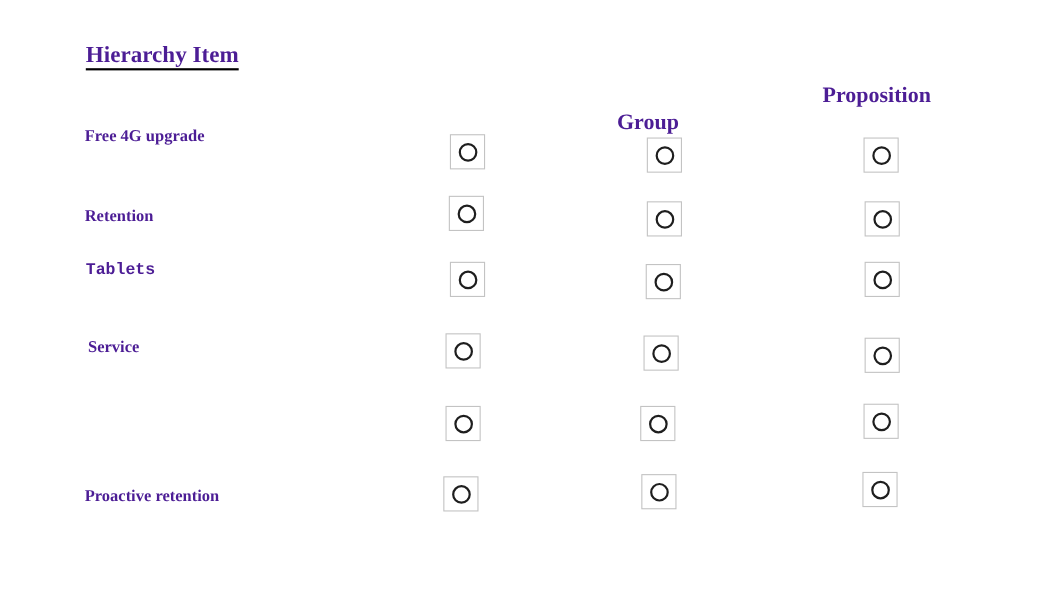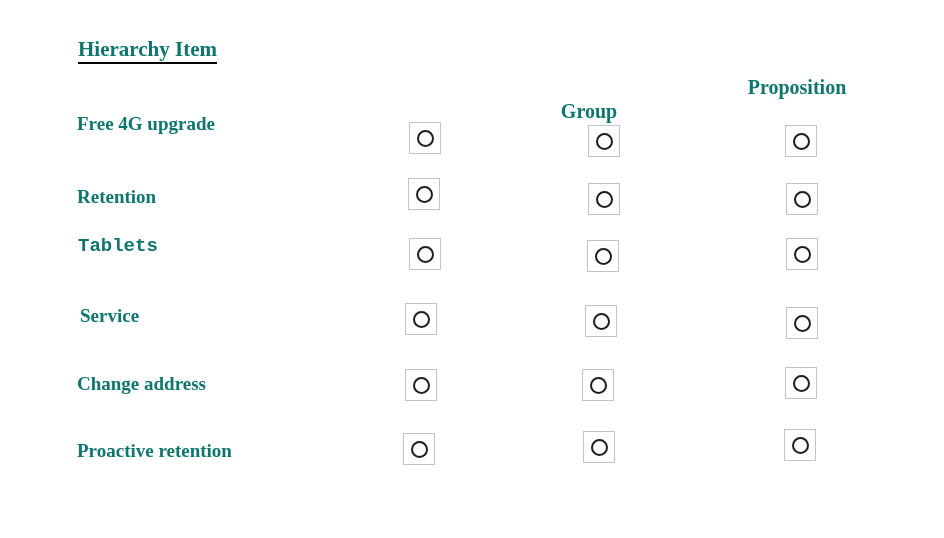--- a/index.html
+++ b/index.html
@@ -2,42 +2,42 @@
 <html><head>
 <meta charset="utf-8">
 <style>
   html,body{margin:0;padding:0;background:#ffffff;}
   .canvas{
     position:relative;
     width:944px;height:538px;
     background:#ffffff;
     font-family:"Liberation Serif","DejaVu Serif",serif;
     font-weight:bold;
-    color:#0f766e;
+    color:#4c1d95;
     overflow:hidden;
   }
   .abs{position:absolute;}
   .title-wrap{white-space:nowrap;}
   .title-underline{
     display:inline-block;
     font-size:21px;
     line-height:24px;
     border-bottom:2px solid #000000;
     padding-bottom:1px;
   }
   .right-title-wrap{left:455px;top:27px;width:300px;text-align:center;}
   .left-title-wrap{left:78px;top:37px;}
   .col-header{
     font-size:20px;line-height:26px;text-align:center;white-space:nowrap;
   }
   .col-bi{left:331px;top:74px;width:160px;}
   .col-gr{left:514px;top:74px;width:150px;margin-top:24px;}
   .col-pr{left:722px;top:74px;width:150px;}
   .row-label{
-    font-size:19px;line-height:26px;white-space:nowrap;
+    font-size:15px;line-height:26px;white-space:nowrap;
   }
   .rl1{left:77px;top:111px;}
   .rl2{left:77px;top:184px;}
   .rl3{left:78px;top:233px;font-family:Liberation Mono, monospace;}
   .rl4{left:80px;top:303px;}
   .rl5{left:77px;top:371px;}
   .rl6{left:77px;top:438px;}
   .radio-box{
     position:absolute;
     width:30px;height:30px;
@@ -70,21 +70,20 @@
   </div>
 
 
   <div class="abs col-header col-gr">Group</div>
   <div class="abs col-header col-pr">Proposition</div>
 
   <div class="abs row-label rl1">Free 4G upgrade</div>
   <div class="abs row-label rl2">Retention</div>
   <div class="abs row-label rl3">Tablets</div>
   <div class="abs row-label rl4">Service</div>
-  <div class="abs row-label rl5">Change address</div>
   <div class="abs row-label rl6">Proactive retention</div>
 
   <div class="radio-box p-r1c1" data-checked="false">
     <span class="radio-circle"></span>
   </div>
   <div class="radio-box p-r1c2" data-checked="false">
     <span class="radio-circle"></span>
   </div>
   <div class="radio-box p-r1c3" data-checked="false">
     <span class="radio-circle"></span>

